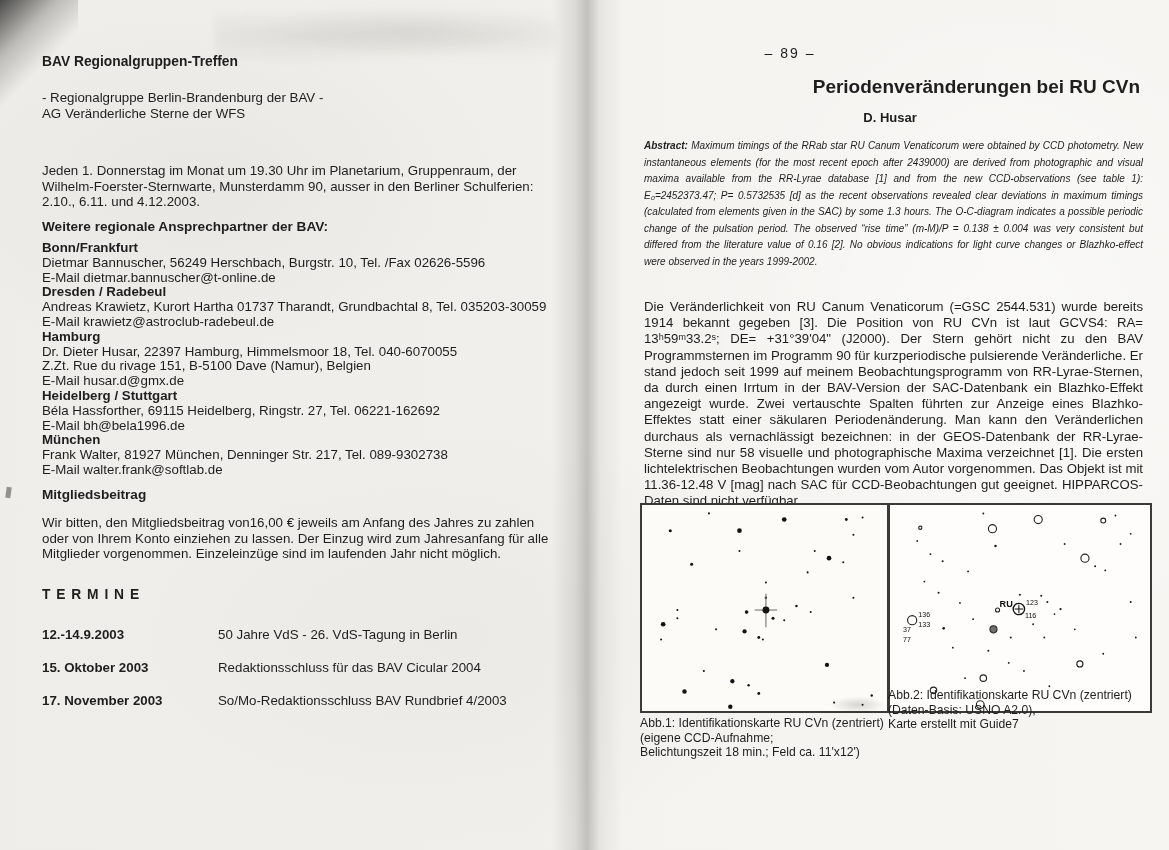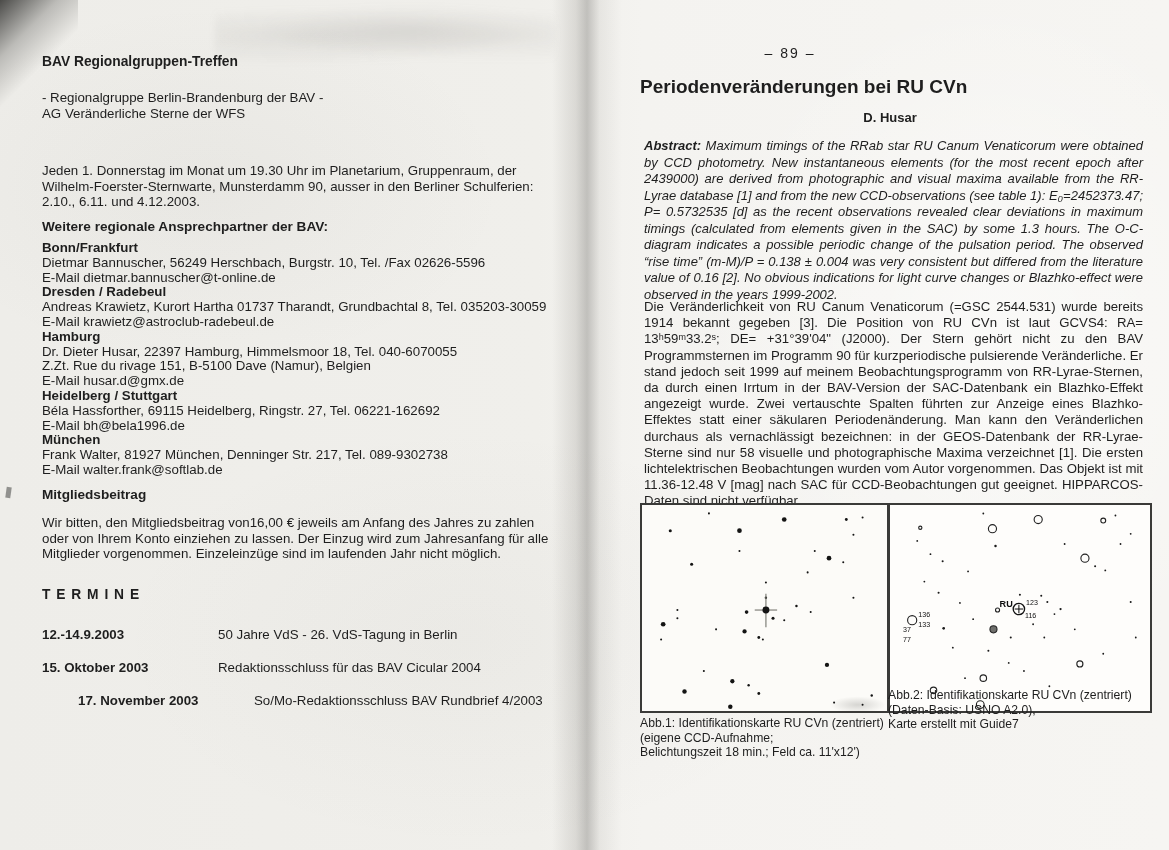--- a/index.html
+++ b/index.html
@@ -36,28 +36,28 @@
   .lp{font-size:13.3px;line-height:15.6px;}
   .b{font-weight:bold;}
   .lp-heading{left:42px;top:54px;font-size:13.8px;}
   .lp-sub{left:42px;top:90px;}
   .lp-intro{left:42px;top:131px;width:512px;margin-top:32px;}
   .lp-contacts-h{left:42px;top:219px;font-size:13.6px;}
   .lp-contacts{left:42px;top:241px;width:520px;line-height:14.8px;}
   .lp-member-h{left:42px;top:487px;font-size:13.6px;}
   .lp-member{left:42px;top:515px;width:516px;}
   .lp-termine-h{left:42px;top:587px;font-size:13.8px;letter-spacing:1px;}
-  .t1{top:627px;} .t2{top:660px;} .t3{top:693px;margin-left:36px;}
+  .t1{top:627px;} .t2{top:660px;} .t3{top:693px;}
   .tdate{left:42px;} .tevent{left:218px;}
 
   
   .rp-pagenum{left:735px;top:45px;width:110px;text-align:center;font-size:14px;letter-spacing:2px;}
-  .rp-title{left:640px;top:76px;width:500px;text-align:left;font-size:19px;font-weight:bold;}
+  .rp-title{left:640px;top:76px;width:500px;text-align:right;font-size:19px;font-weight:bold;}
   .rp-author{left:640px;top:110px;width:500px;text-align:center;font-size:13px;font-weight:bold;}
-  .rp-abstract{left:644px;top:138px;width:499px;font-size:13px;line-height:16.5px;
+  .rp-abstract{left:644px;top:138px;width:499px;font-size:10px;line-height:16.5px;
     font-style:italic;text-align:justify;}
   .rp-body{left:644px;top:299px;width:499px;font-size:13.2px;line-height:16.2px;text-align:justify;}
   .figbox{border:2px solid #3a3a38;background:#fdfcfa;padding-left:12px;}
   .fig1{left:640px;top:503px;width:233px;height:206px;
     background:radial-gradient(ellipse 40px 12px at 88% 97%, rgba(100,100,95,0.25), transparent 70%),#fcfbf8;}
   .fig2{left:888px;top:503px;width:248px;height:206px;background:#fefdfb;}
   .figbox svg{display:block;width:100%;height:100%;}
   .caption{font-size:12.2px;line-height:14.6px;}
   .cap1{left:640px;top:716px;width:245px;}
   .cap2{left:888px;top:688px;width:250px;}

